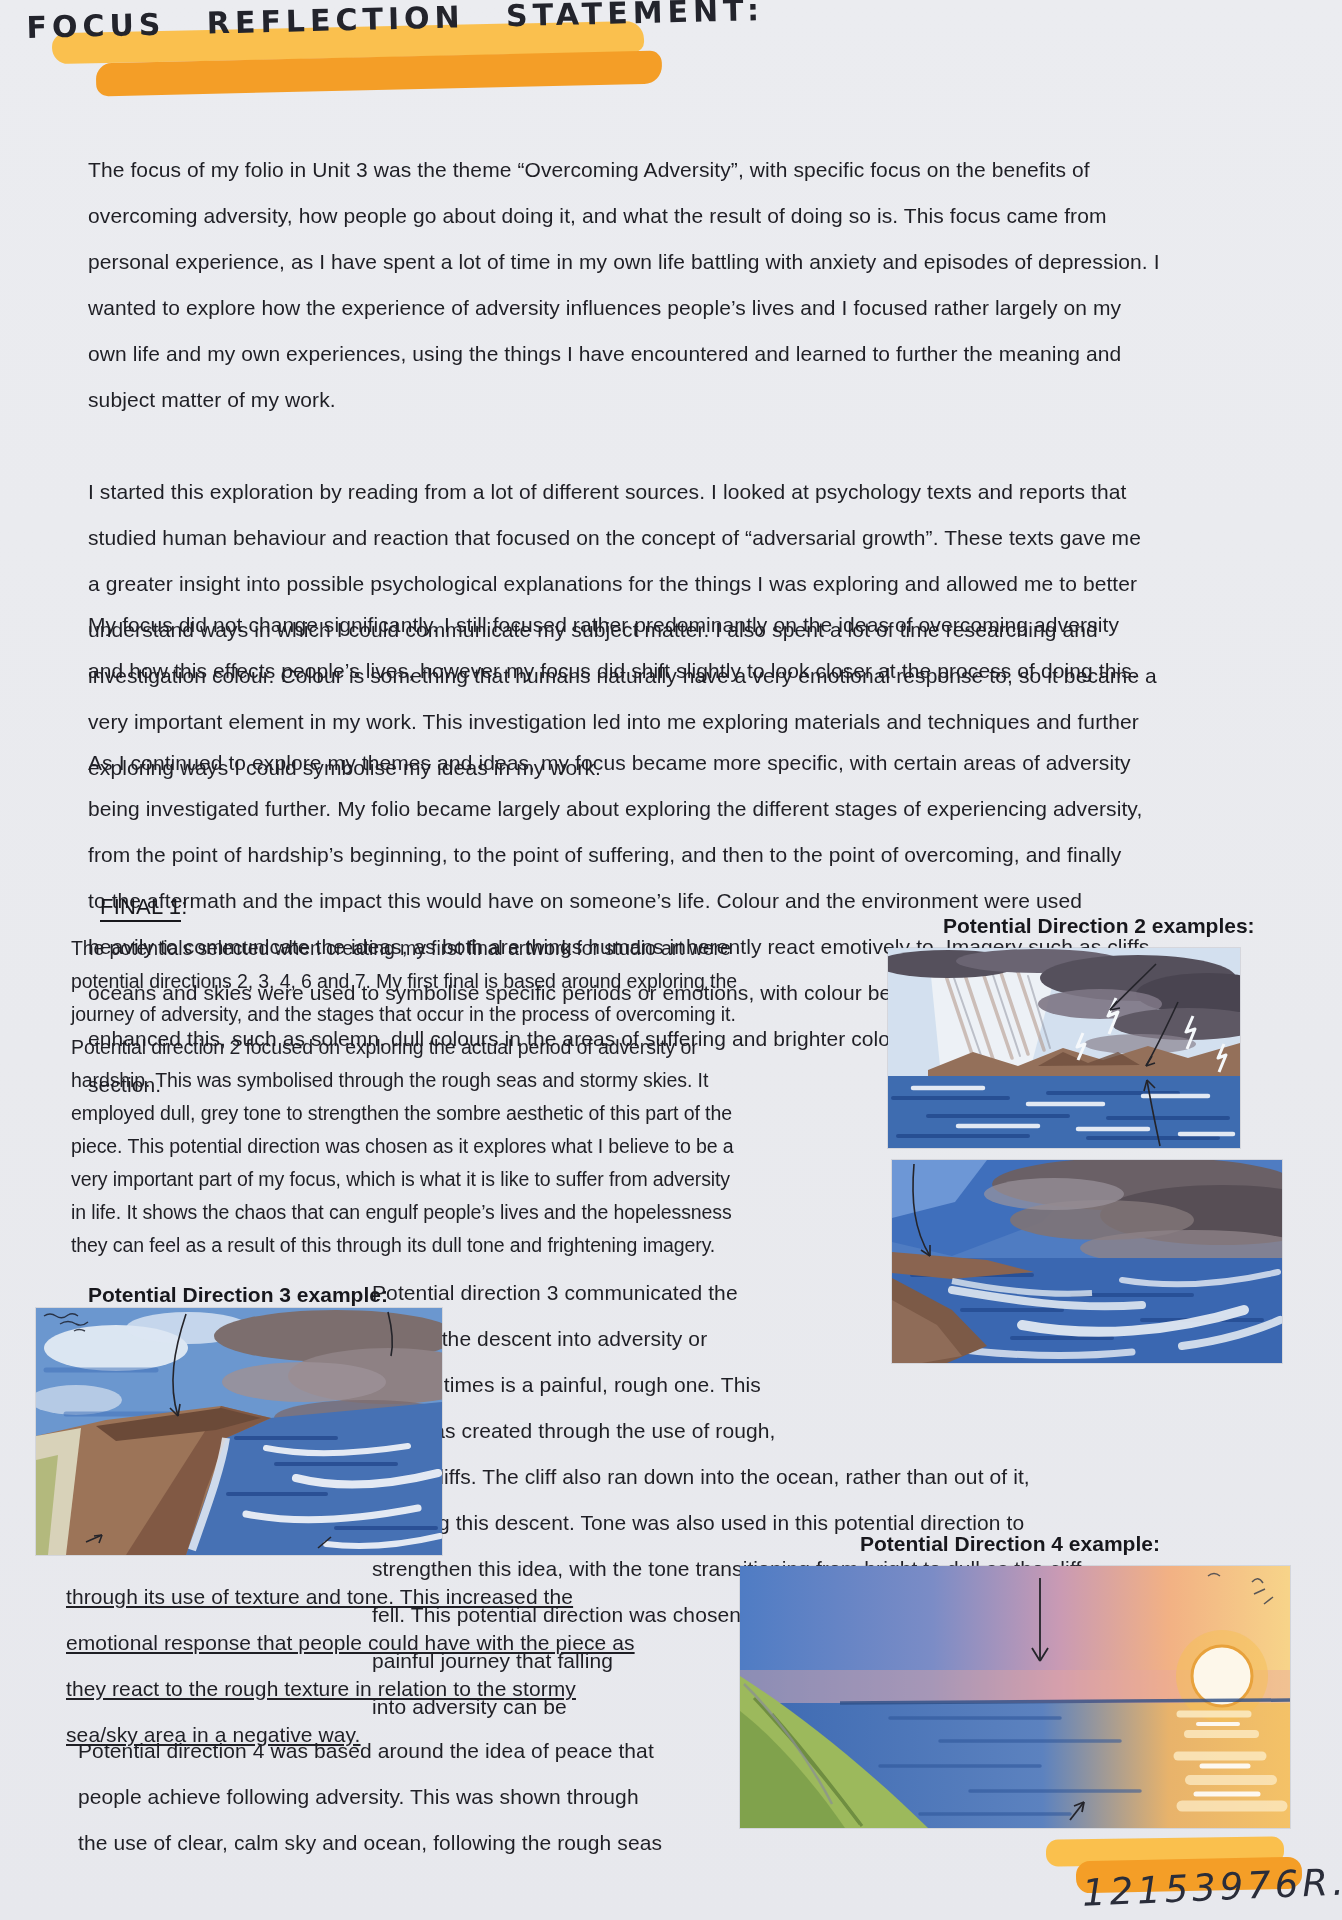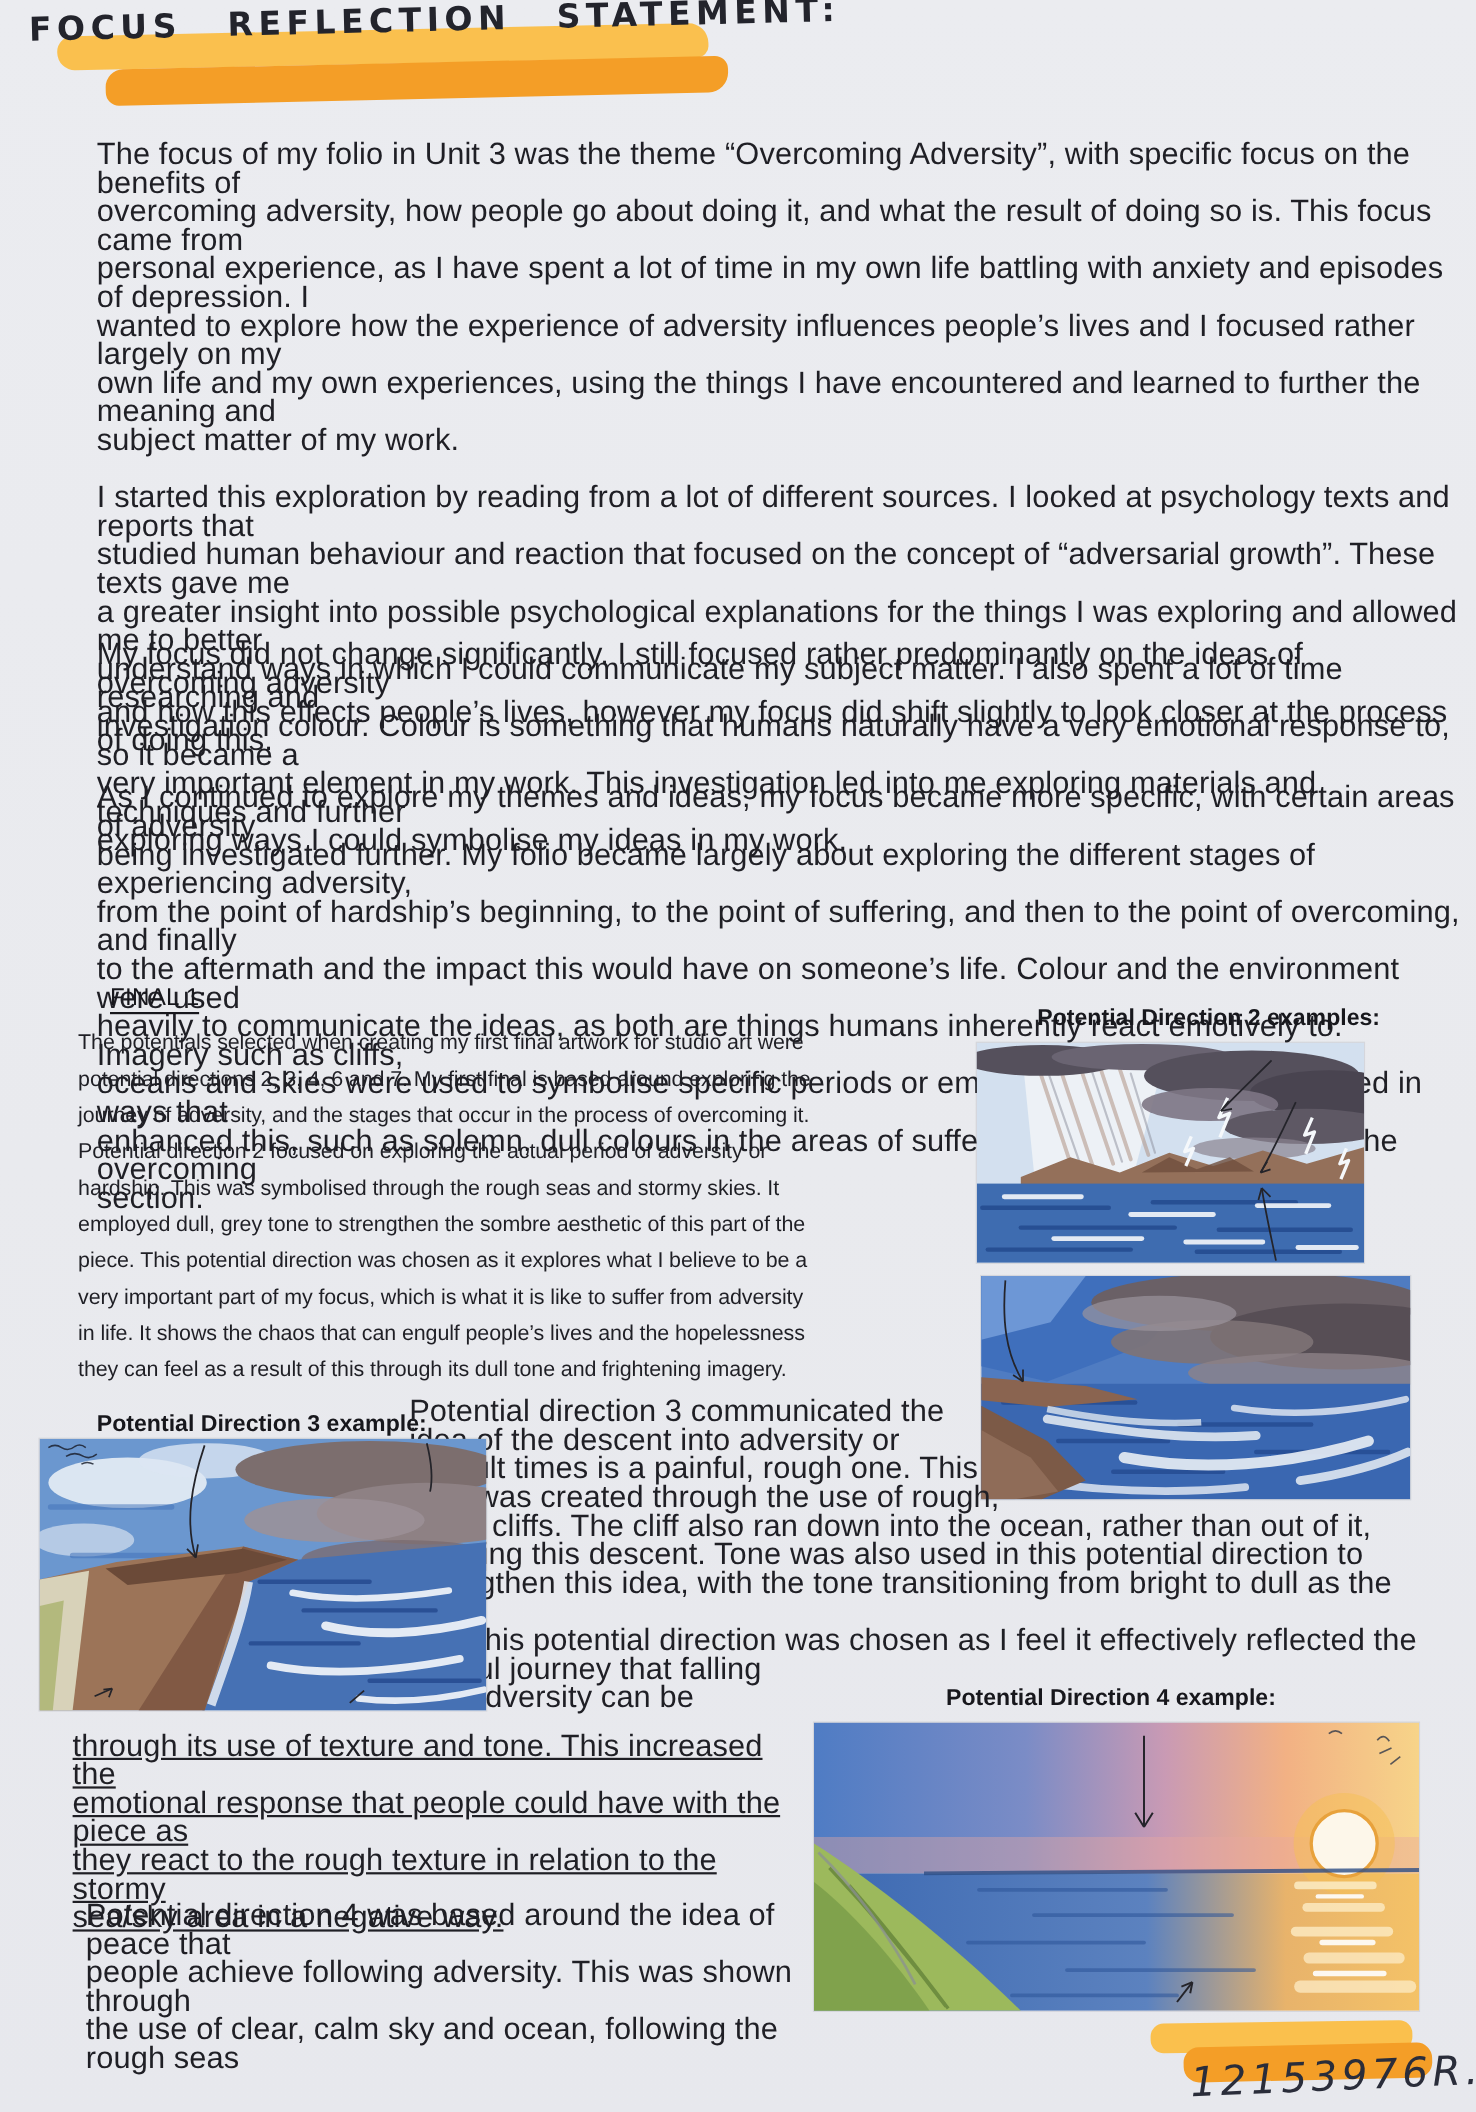--- a/index.html
+++ b/index.html
@@ -3,21 +3,21 @@
 <meta charset="utf-8">
 <style>
   html,body { margin:0; padding:0; background:#d8d9de; }
   .page {
     position:relative; width:1342px; height:1920px;
     background:linear-gradient(180deg,#ebecf0 0%,#e9eaee 55%,#e7e8ed 100%);
     font-family:"Liberation Sans",sans-serif; color:#212126; overflow:hidden;
   }
   .body-text {
     position:absolute; white-space:pre-line;
-    font-size:28px; line-height:26px; letter-spacing:0.1px; color:#1f1f25;
+    font-size:21px; line-height:46px; letter-spacing:0.1px; color:#1f1f25;
   }
   .para-0 { margin:0; }
   .narrow-col { font-size:19.5px; line-height:33px; letter-spacing:-0.1px; }
   .hand-title {
     position:absolute; left:26px; top:10px; z-index:3;
     font-family:"DejaVu Sans",sans-serif; font-size:30px; font-weight:600;
     letter-spacing:5px; word-spacing:26px; color:#23242c;
     transform:rotate(-1.4deg); transform-origin:left top; white-space:nowrap;
   }
   .marker { position:absolute; z-index:1; }

